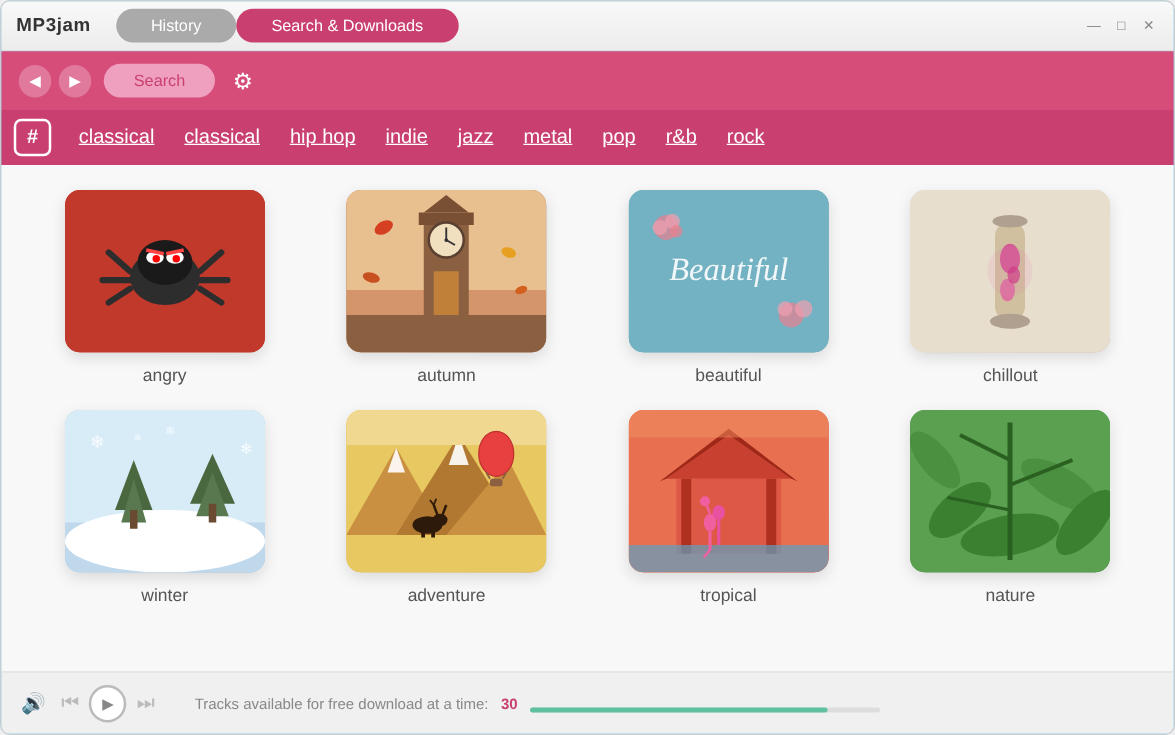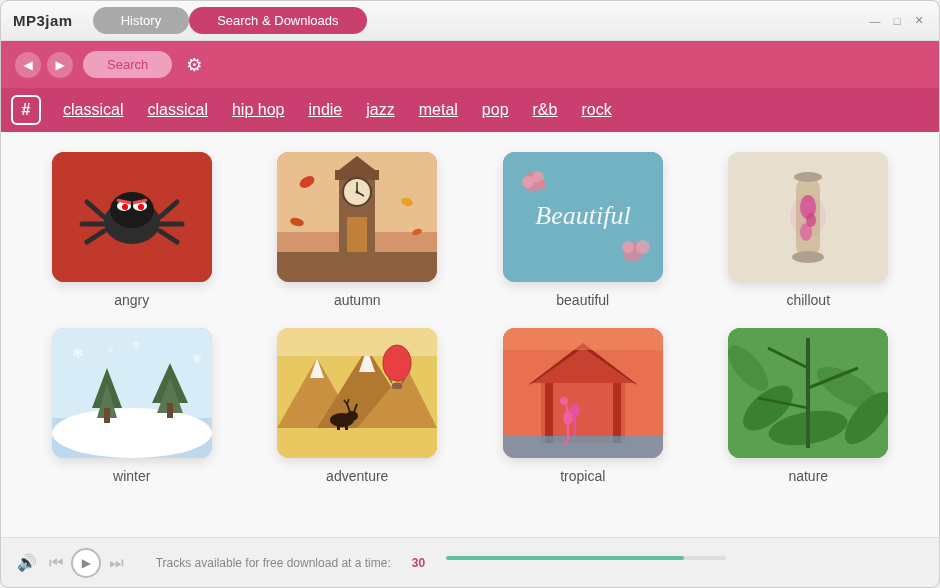--- a/index.html
+++ b/index.html
@@ -271,22 +271,22 @@
       cursor: pointer;
     }
     .skip-btn {
       font-size: 16px;
       color: #bbb;
       cursor: pointer;
     }
     .tracks-info {
       flex: 1;
       display: flex;
-      align-items: flex-start;
-      gap: 21px;
+      align-items: flex-end;
+      gap: 10px;
       font-size: 12px;
       color: #888;
       margin-left: 20px;
     }
     .progress-track {
       flex: 1;
       height: 4px;
       background: #ddd;
       border-radius: 2px;
       max-width: 280px;

